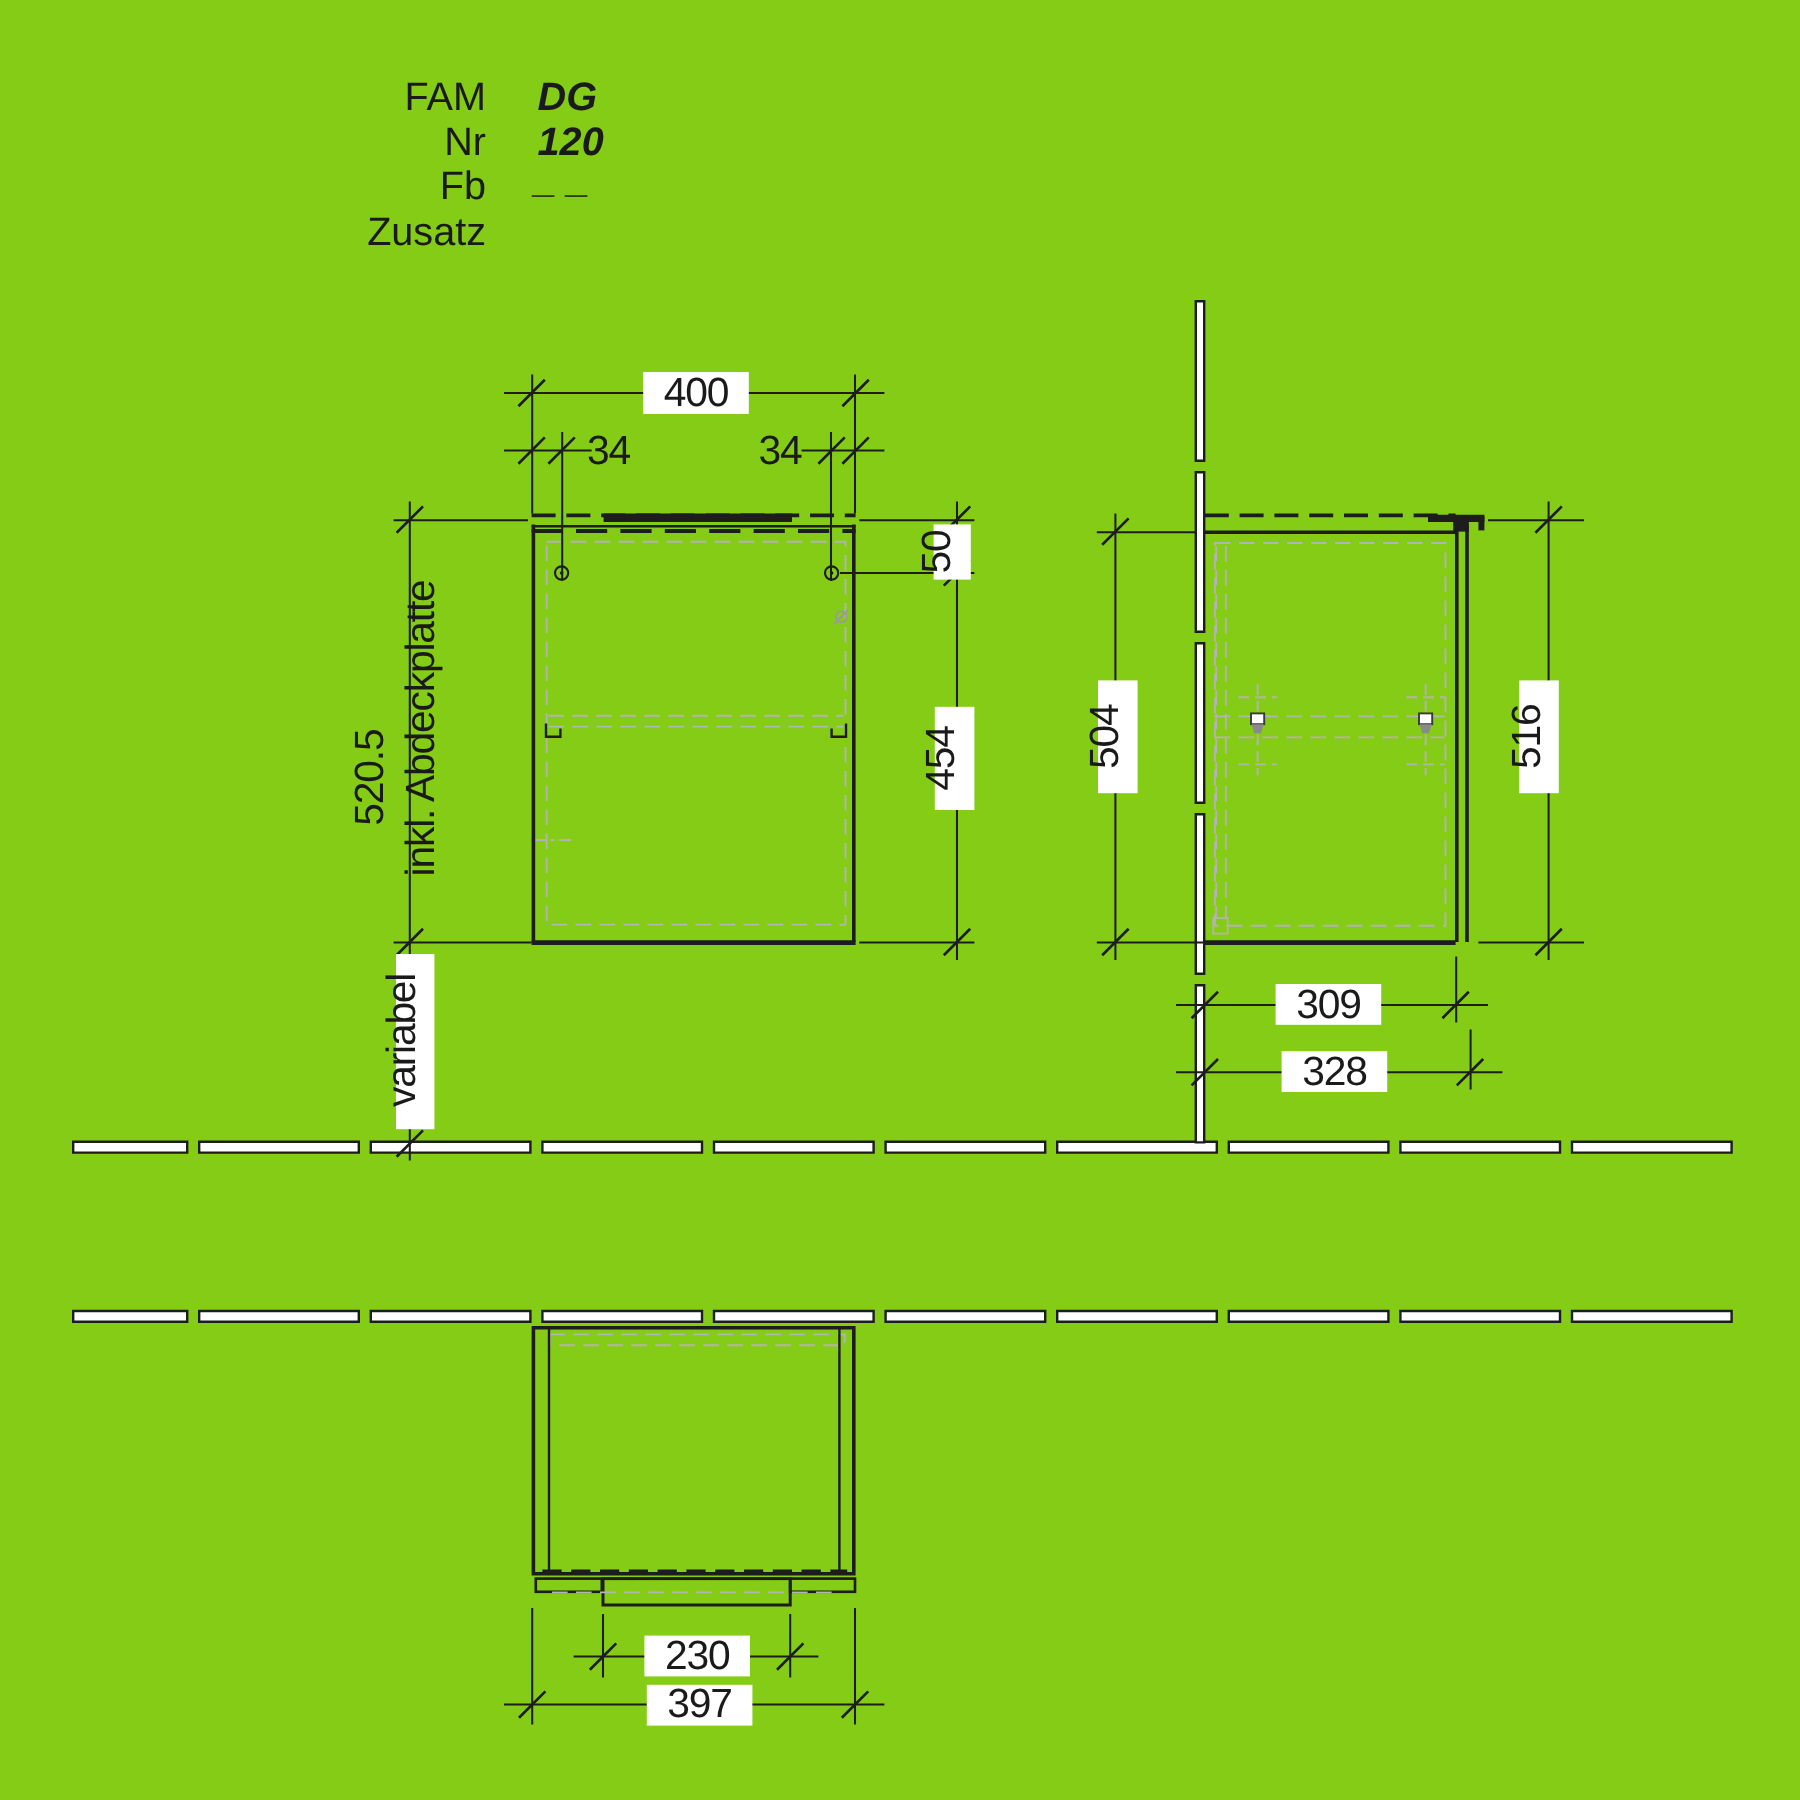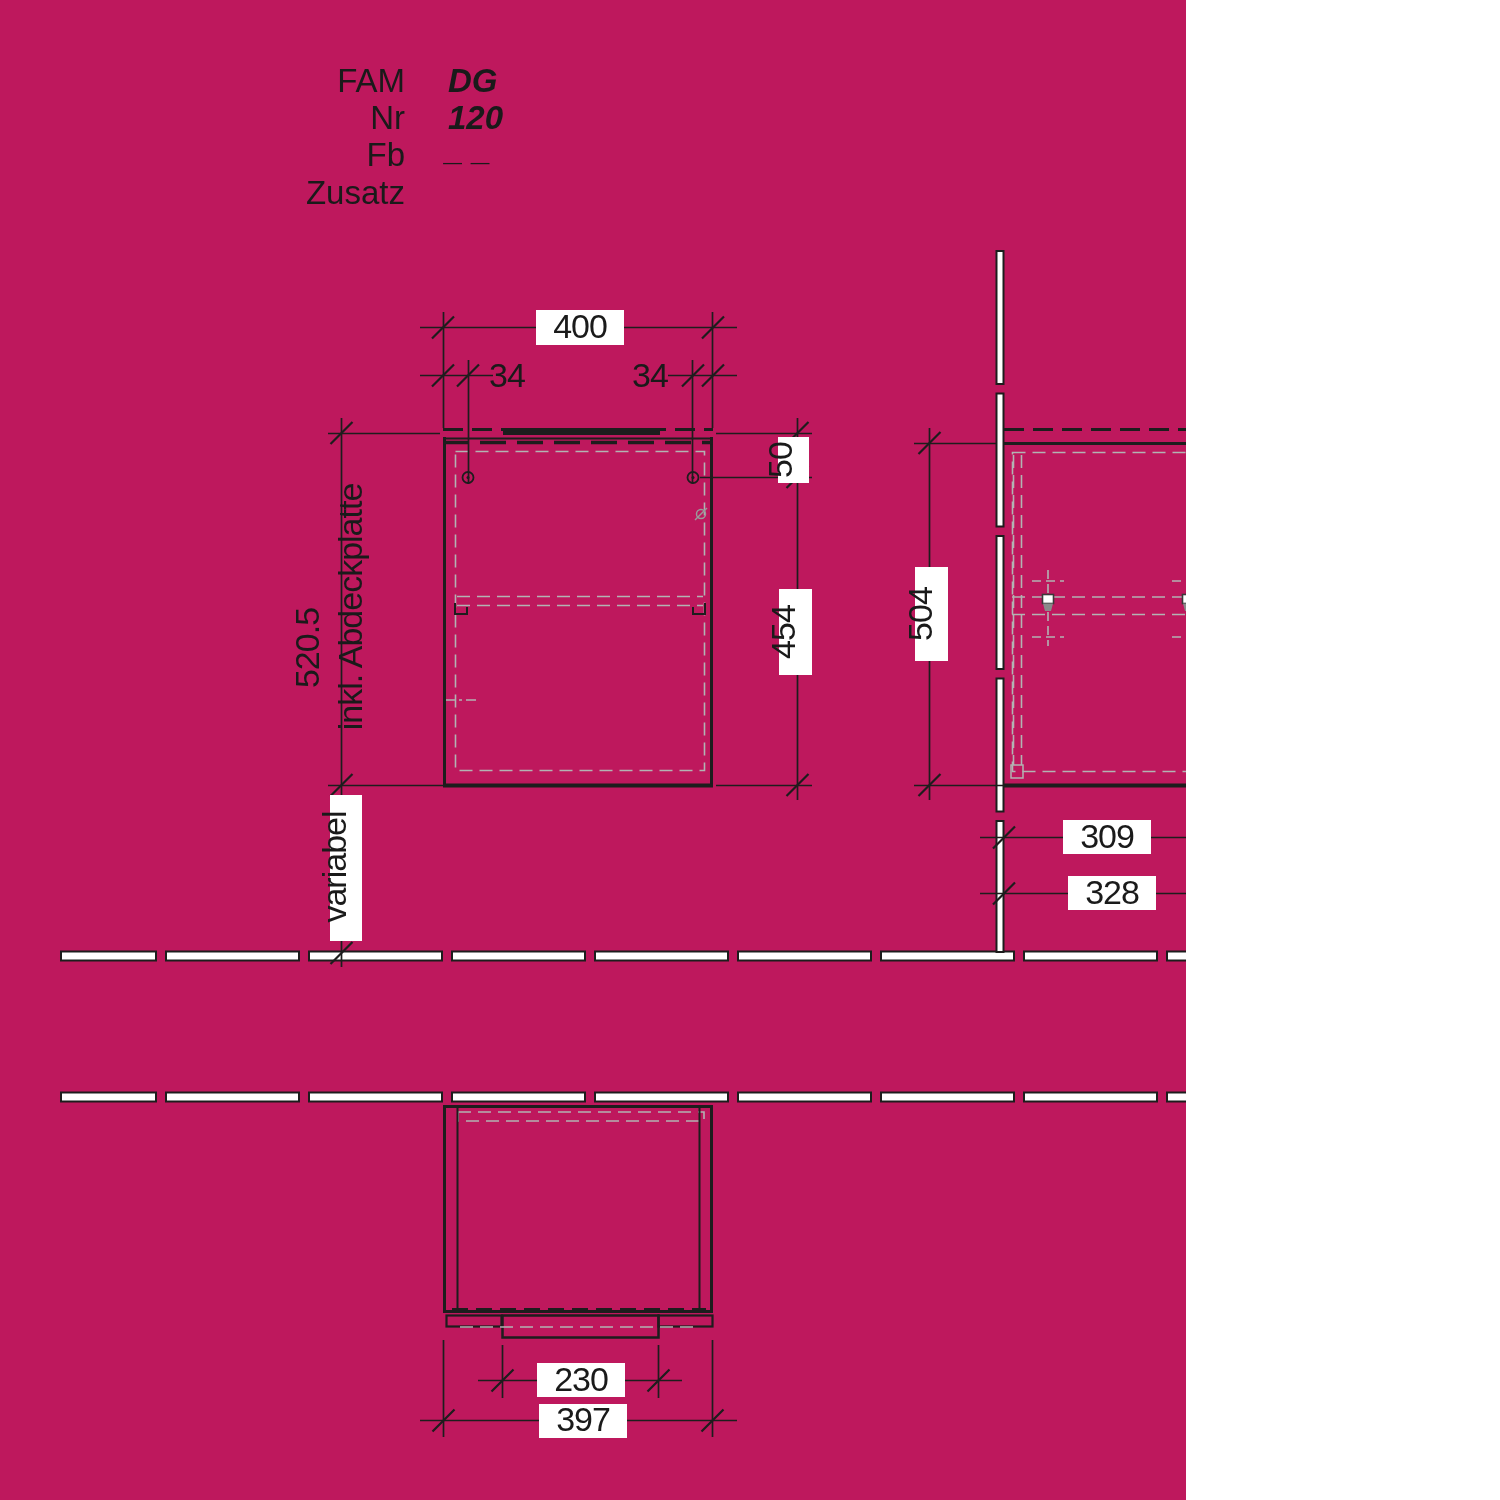--- a/index.html
+++ b/index.html
@@ -1,16 +1,16 @@
 <!DOCTYPE html>
 <html><head>
 <meta charset="utf-8">
 <style>
   html,body{margin:0;padding:0;background:#ffffff;}
-  .canvas{position:relative;width:1186px;height:1500px;background:#be185d;overflow:hidden;}
+  .canvas{position:relative;width:1500px;height:1500px;background:#84cc16;overflow:hidden;}
   svg{position:absolute;left:0;top:0;}
   svg text{font-family:"Liberation Sans",sans-serif;font-size:34px;fill:#1a1a1a;letter-spacing:-1px;}
   .tb-label{font-size:33px;letter-spacing:0;}
   .tb-value{font-size:33px;font-weight:bold;font-style:italic;letter-spacing:0;}
   .ln{stroke:#1d1d1d;fill:none;}
   .gray{stroke:#b3b3b3;fill:none;}
   .txtbg{fill:#ffffff;stroke:none;}
 </style>
 </head>
 <body>

